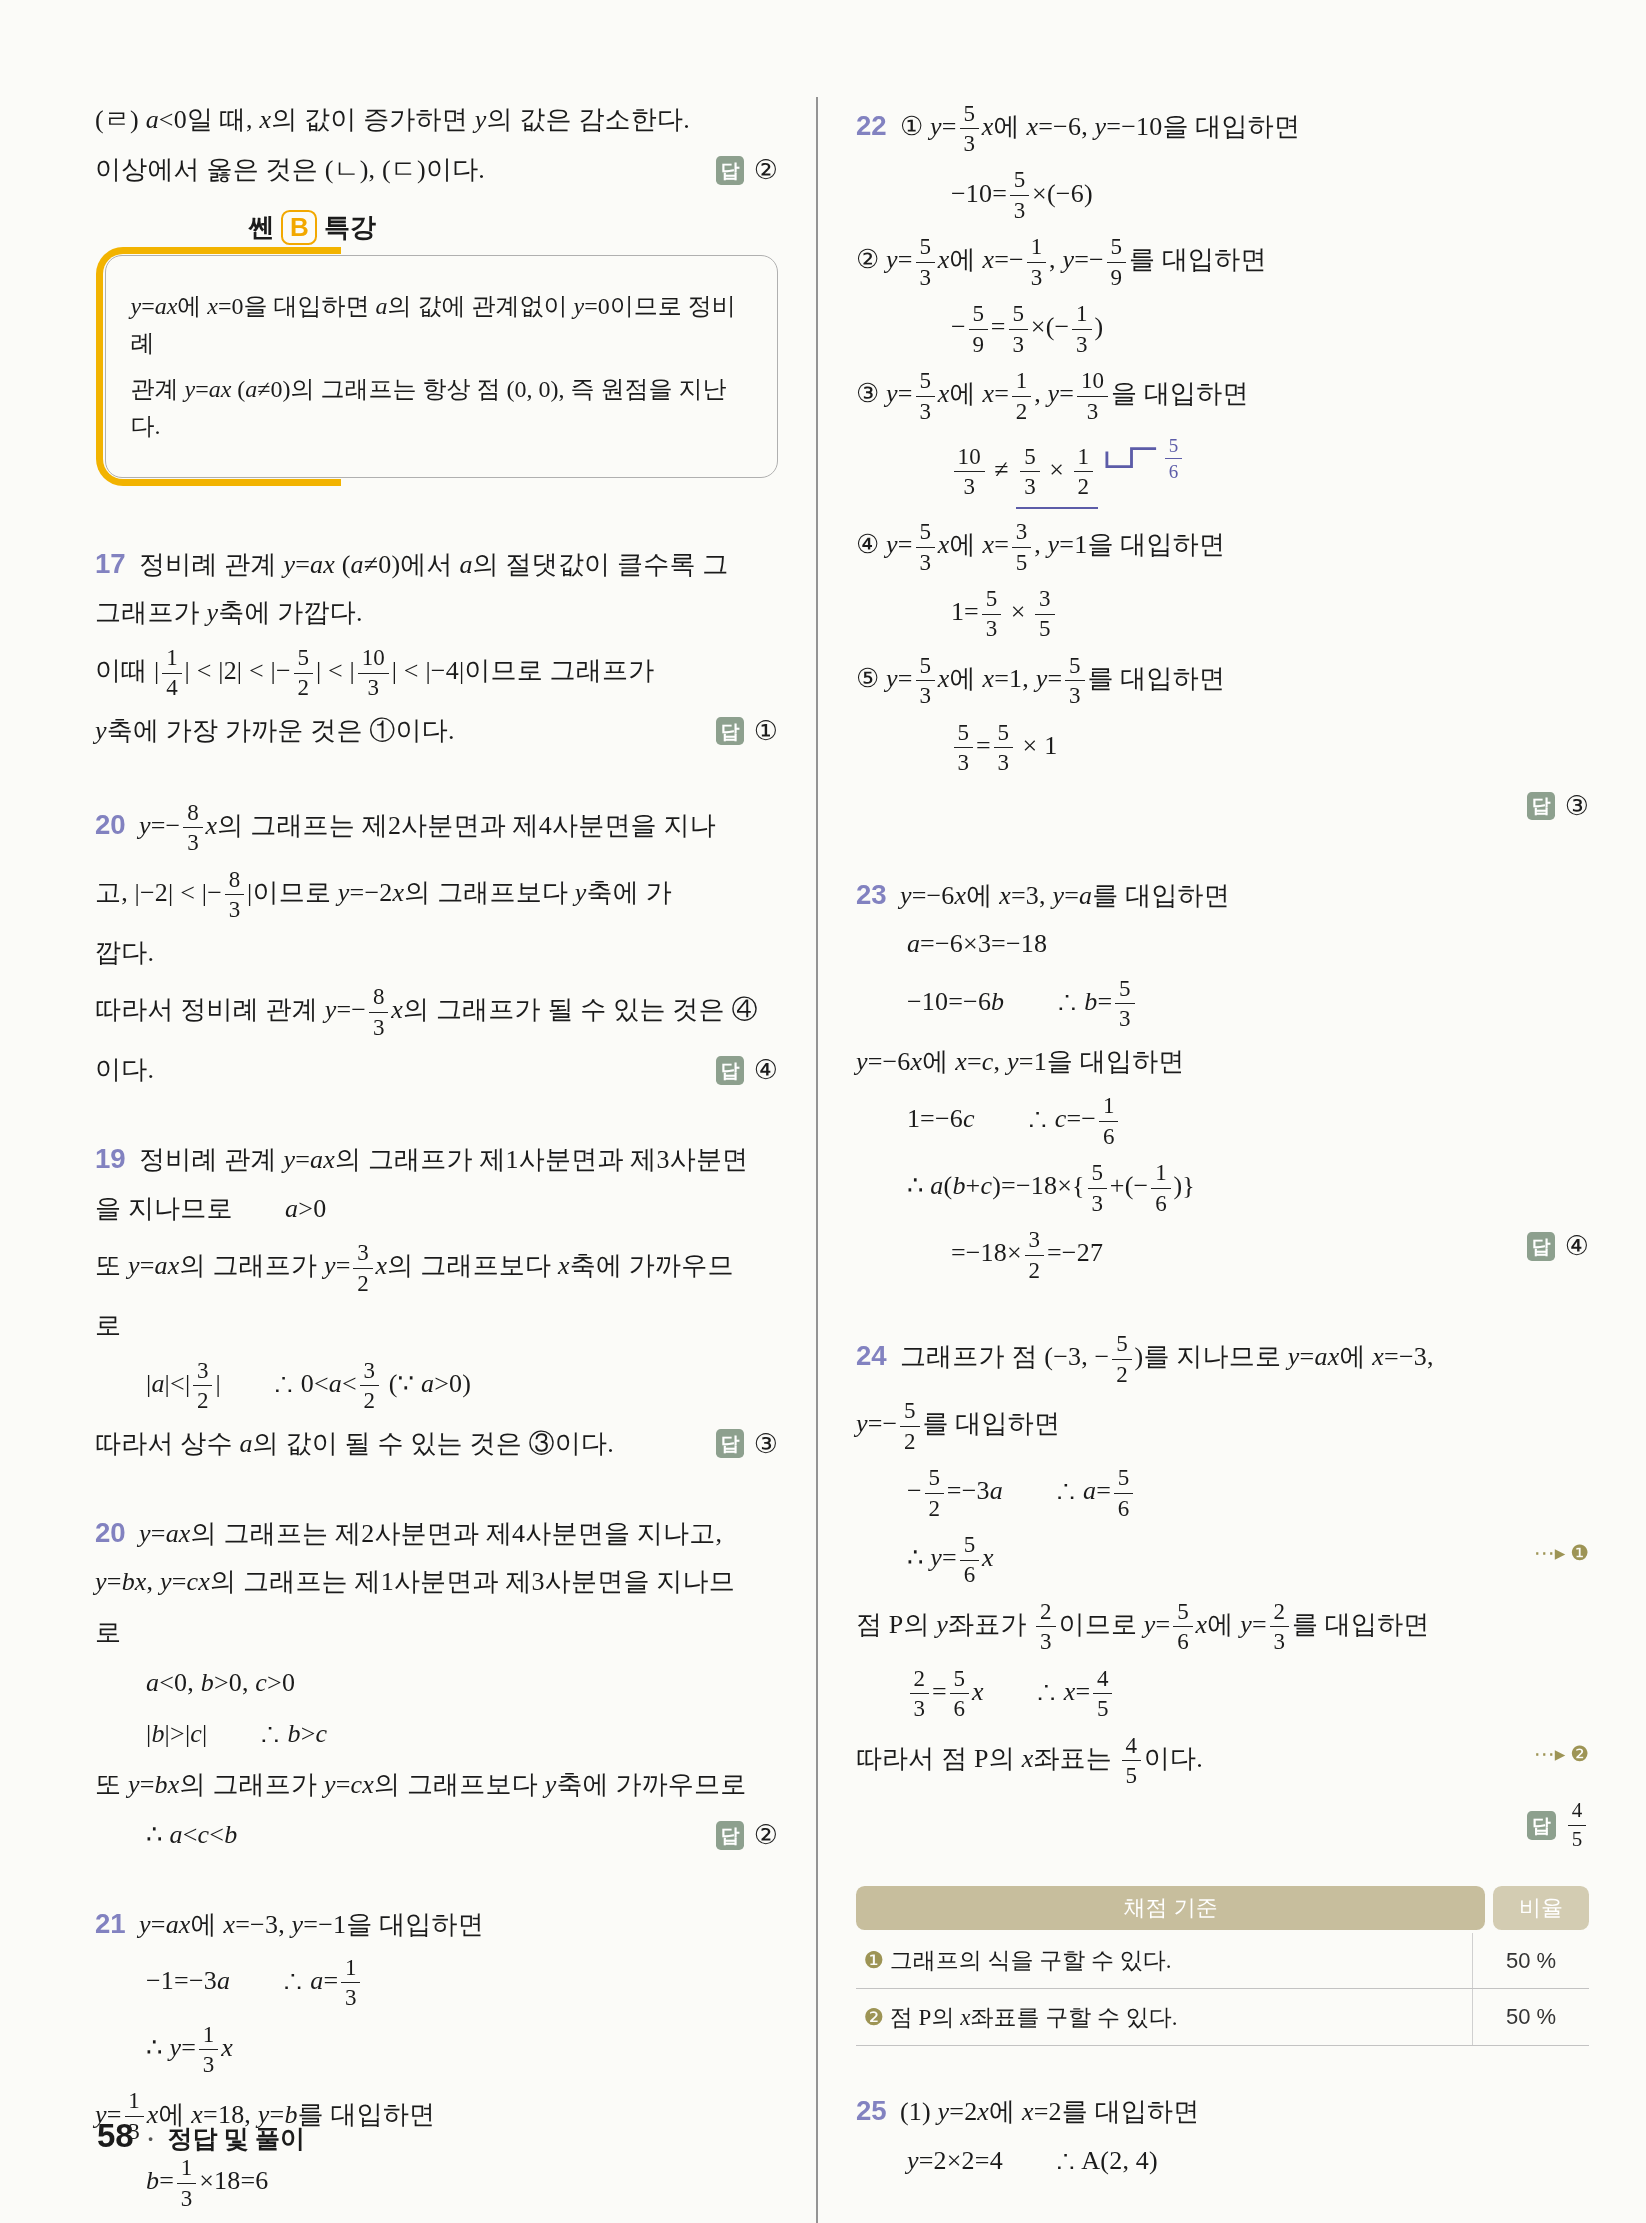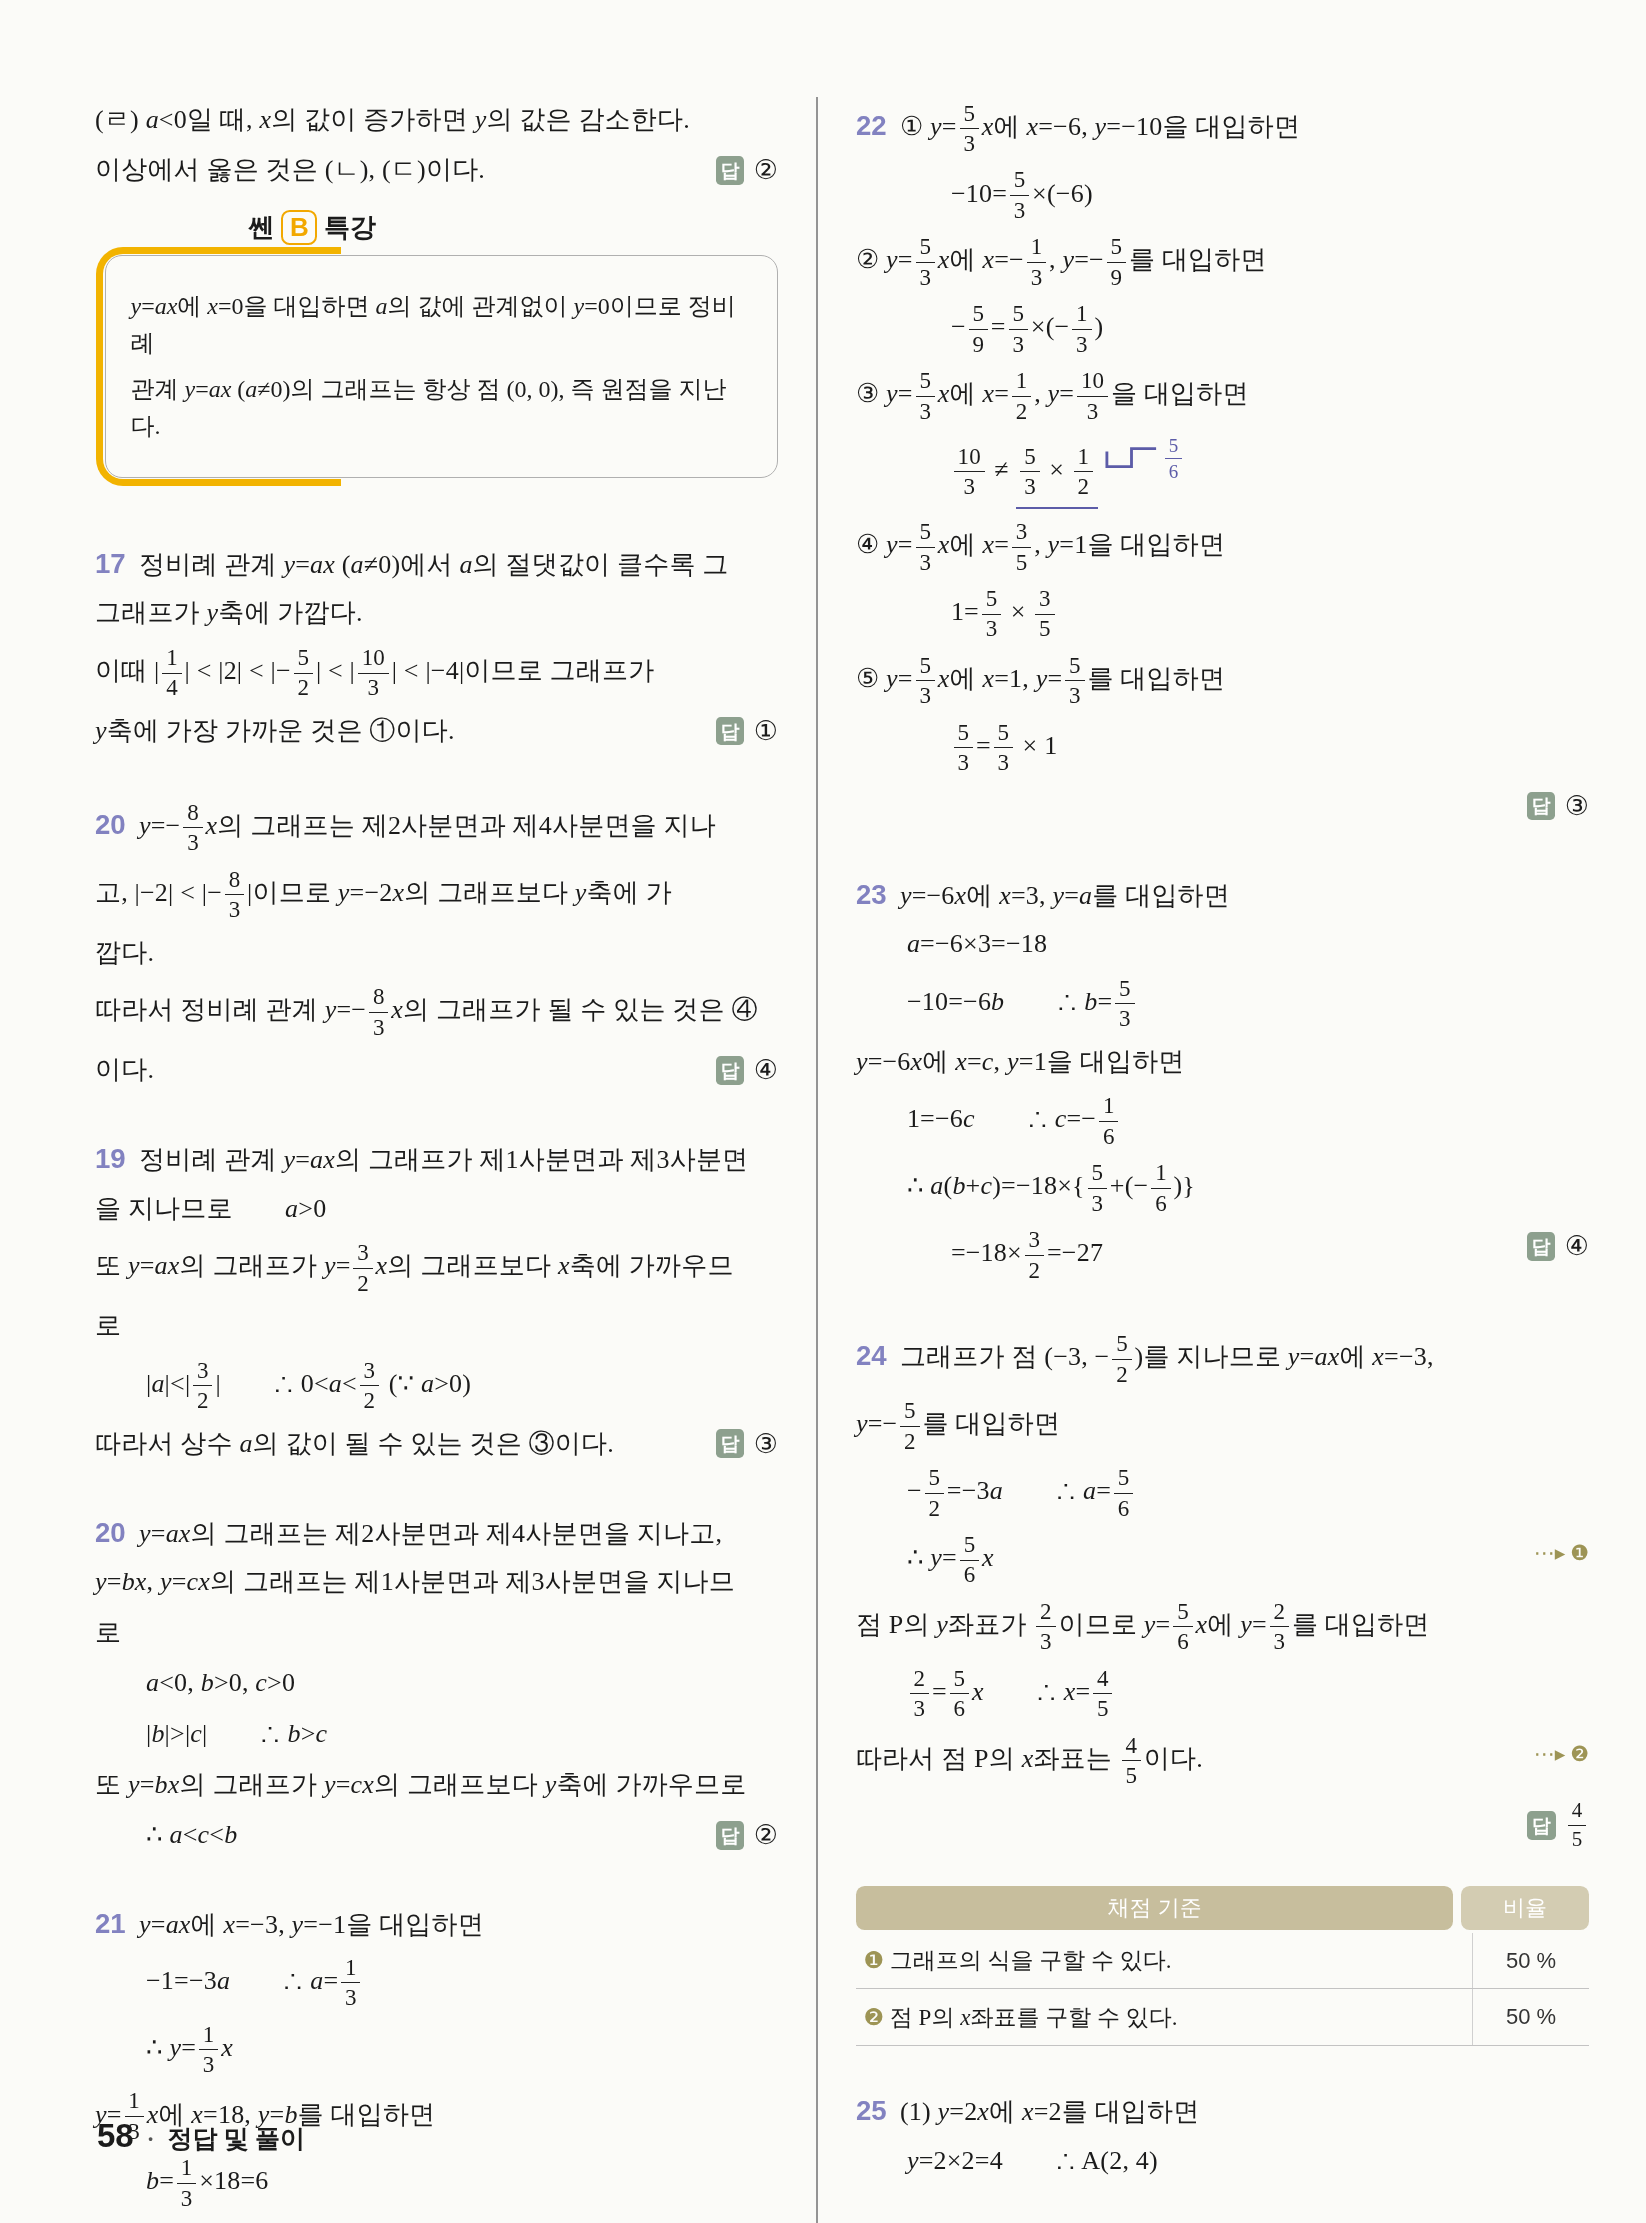--- a/index.html
+++ b/index.html
@@ -50,21 +50,21 @@
           font-weight:700;font-size:26px;}
   .tbrand{font-family:"Liberation Sans","DejaVu Sans",sans-serif;}
   .bbadge{color:#f2a800;border:2.9px solid #f2a800;border-radius:8.6px;padding:0 6.7px;background:#fbfbf8;
           font-family:"Liberation Sans","DejaVu Sans",sans-serif;}
   .tline{margin:8.6px 0;line-height:1.55;}
 
   .crit{margin:34px 0 44px;font-size:23px;}
   .crit-h{display:flex;gap:7.6px;margin-bottom:2.9px;}
   .ch1{flex:1;background:#c7be9d;color:#fff;text-align:center;padding:6.7px 0;border-radius:8.6px;
        font-family:"Liberation Sans","DejaVu Sans",sans-serif;font-size:22px;}
-  .ch2{width:128px;flex:none;background:#d3ccb2;color:#fff;text-align:center;padding:6.7px 0;
+  .ch2{width:96px;flex:none;background:#d3ccb2;color:#fff;text-align:center;padding:6.7px 0;
        border-radius:8.6px;font-family:"Liberation Sans","DejaVu Sans",sans-serif;font-size:22px;}
   .crit-r{display:flex;border-bottom:1.9px solid #c3c3c3;}
   .cc1{flex:1;padding:12.4px 9.5px 12.4px 7.6px;border-right:1.9px solid #d0d0d0;}
   .cc2{width:116px;flex:none;display:flex;align-items:center;justify-content:center;
        font-family:"Liberation Sans","DejaVu Sans",sans-serif;font-size:22px;color:#333;}
 
   .footer{position:absolute;left:97px;top:2117px;display:flex;align-items:baseline;gap:13px;justify-content:space-between;}
   .fnum{font-family:"Liberation Sans","DejaVu Sans",sans-serif;font-weight:700;font-size:33px;}
   .fsep{font-weight:700;font-size:23px;color:#555;}
   .flabel{font-size:25px;font-weight:700;}

